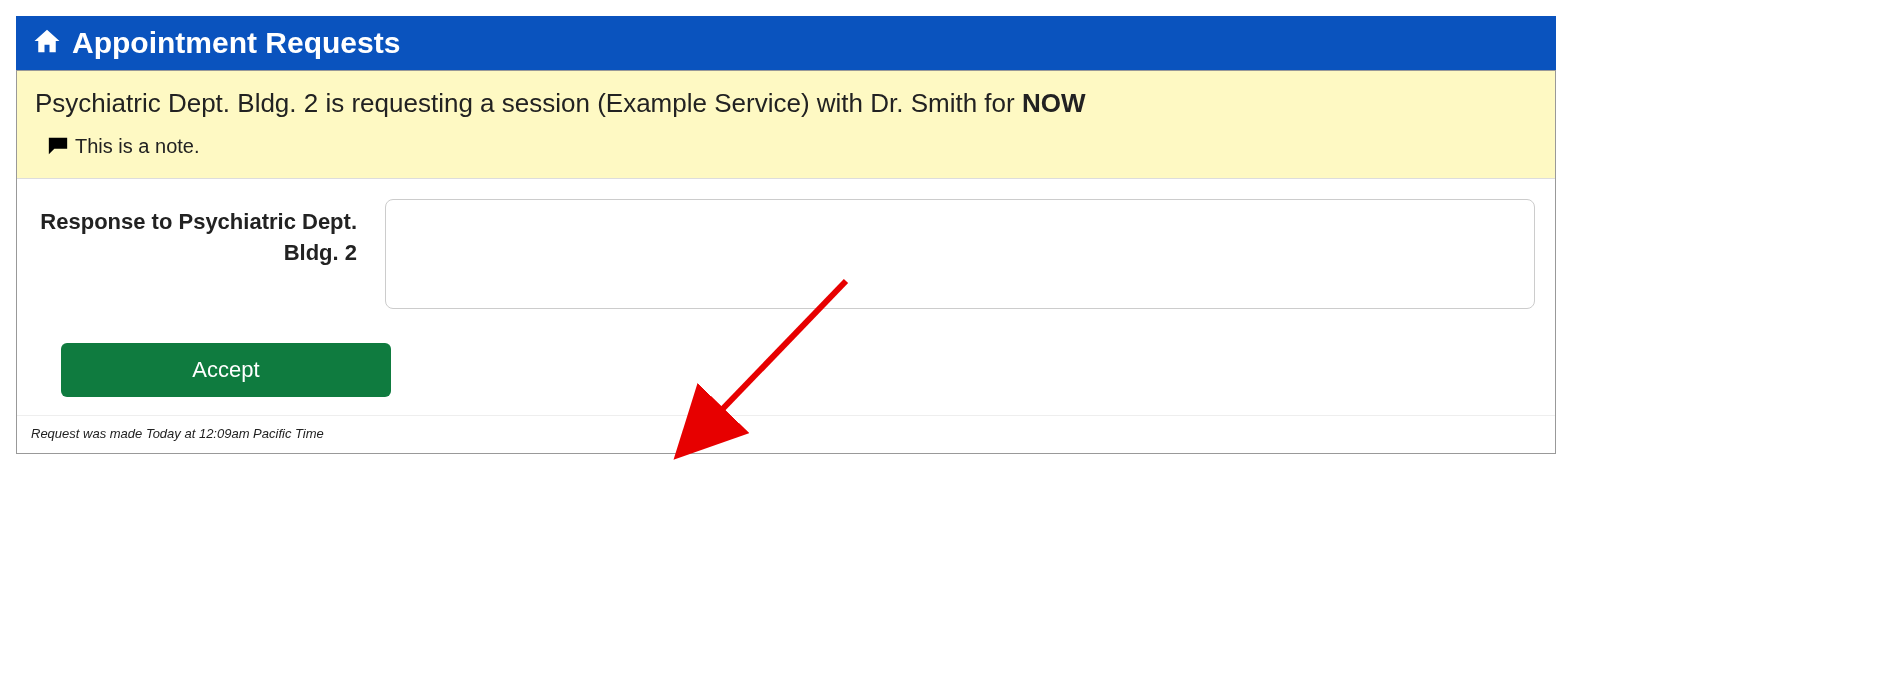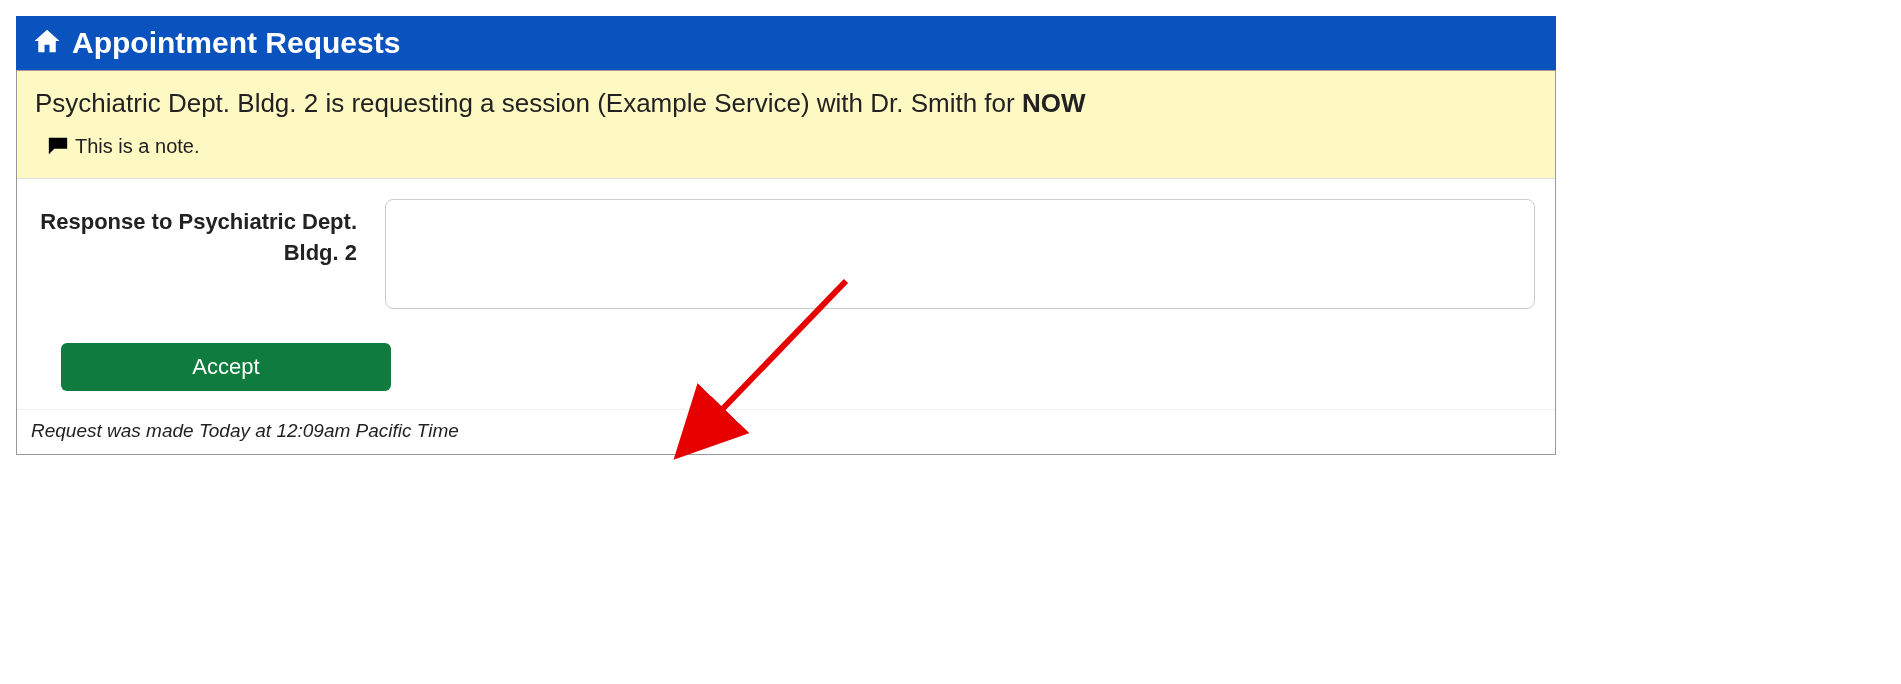--- a/index.html
+++ b/index.html
@@ -98,28 +98,28 @@
       padding-left: 24px;
     }
     .btn {
       background: #0f7b3f;
       color: #fff;
       border: none;
       border-radius: 6px;
       font-size: 22px;
       font-weight: 400;
       width: 330px;
-      height: 48px;
+      height: 54px;
       cursor: pointer;
       font-family: inherit;
     }
     .card-footer {
       padding: 10px 14px 12px 14px;
       font-style: italic;
-      font-size: 19px;
+      font-size: 13px;
       color: #222;
     }
     .annotation-arrow {
       position: absolute;
       pointer-events: none;
     }
   </style>
 </head>
 <body>
 

